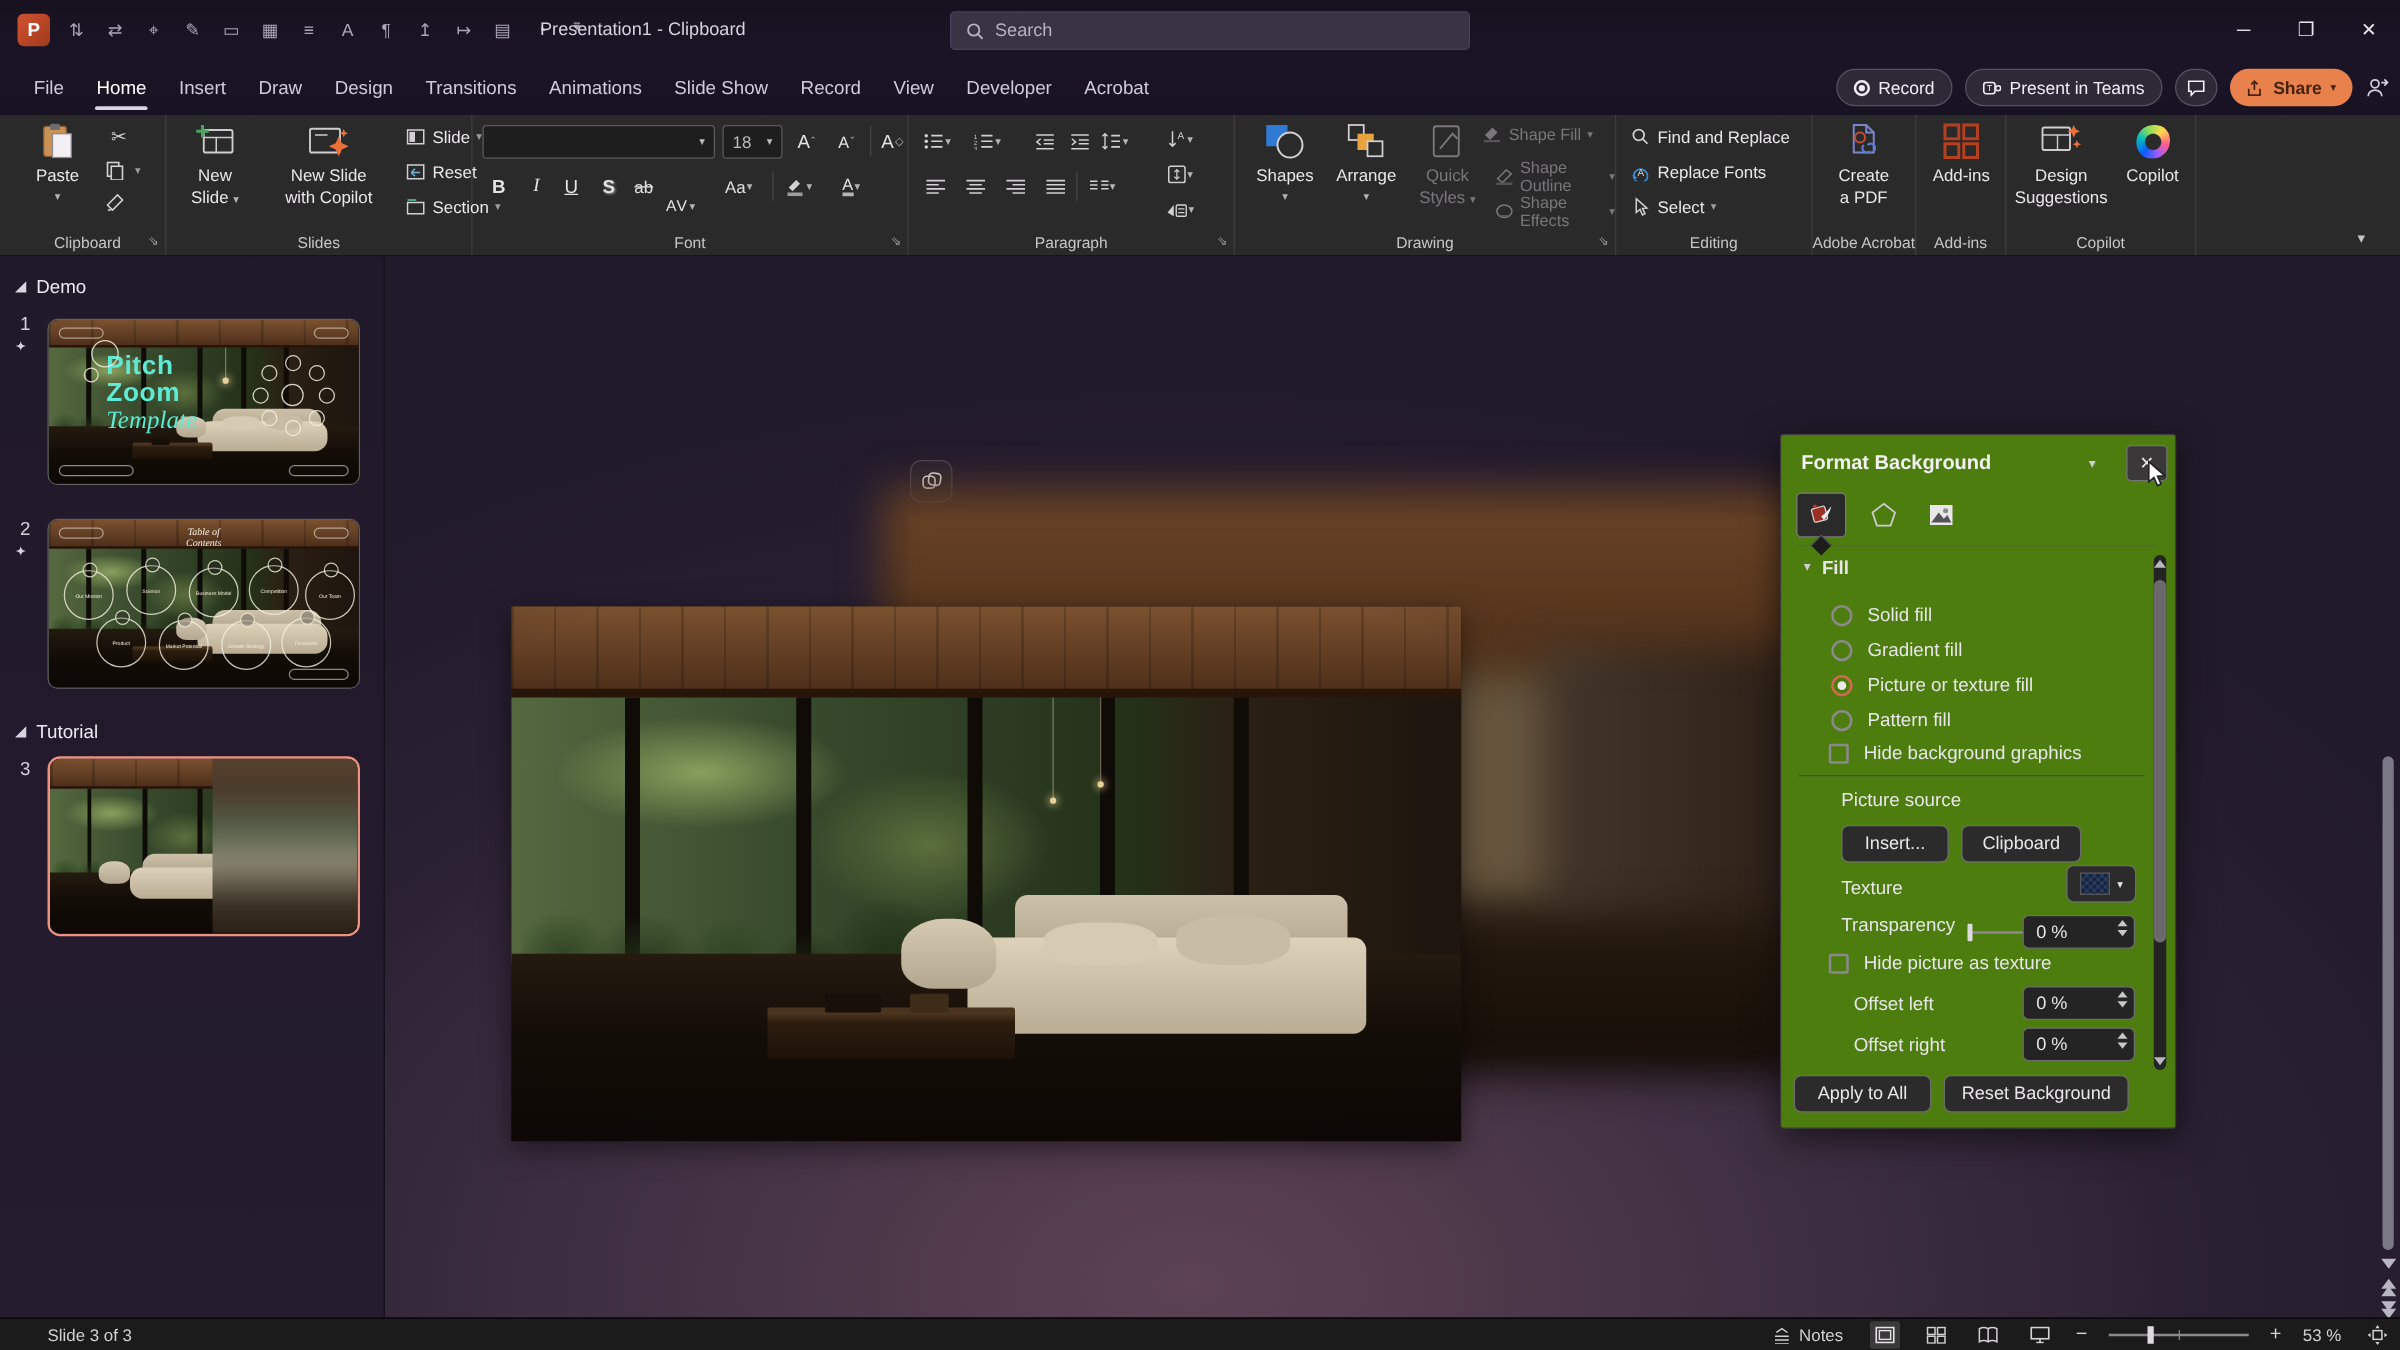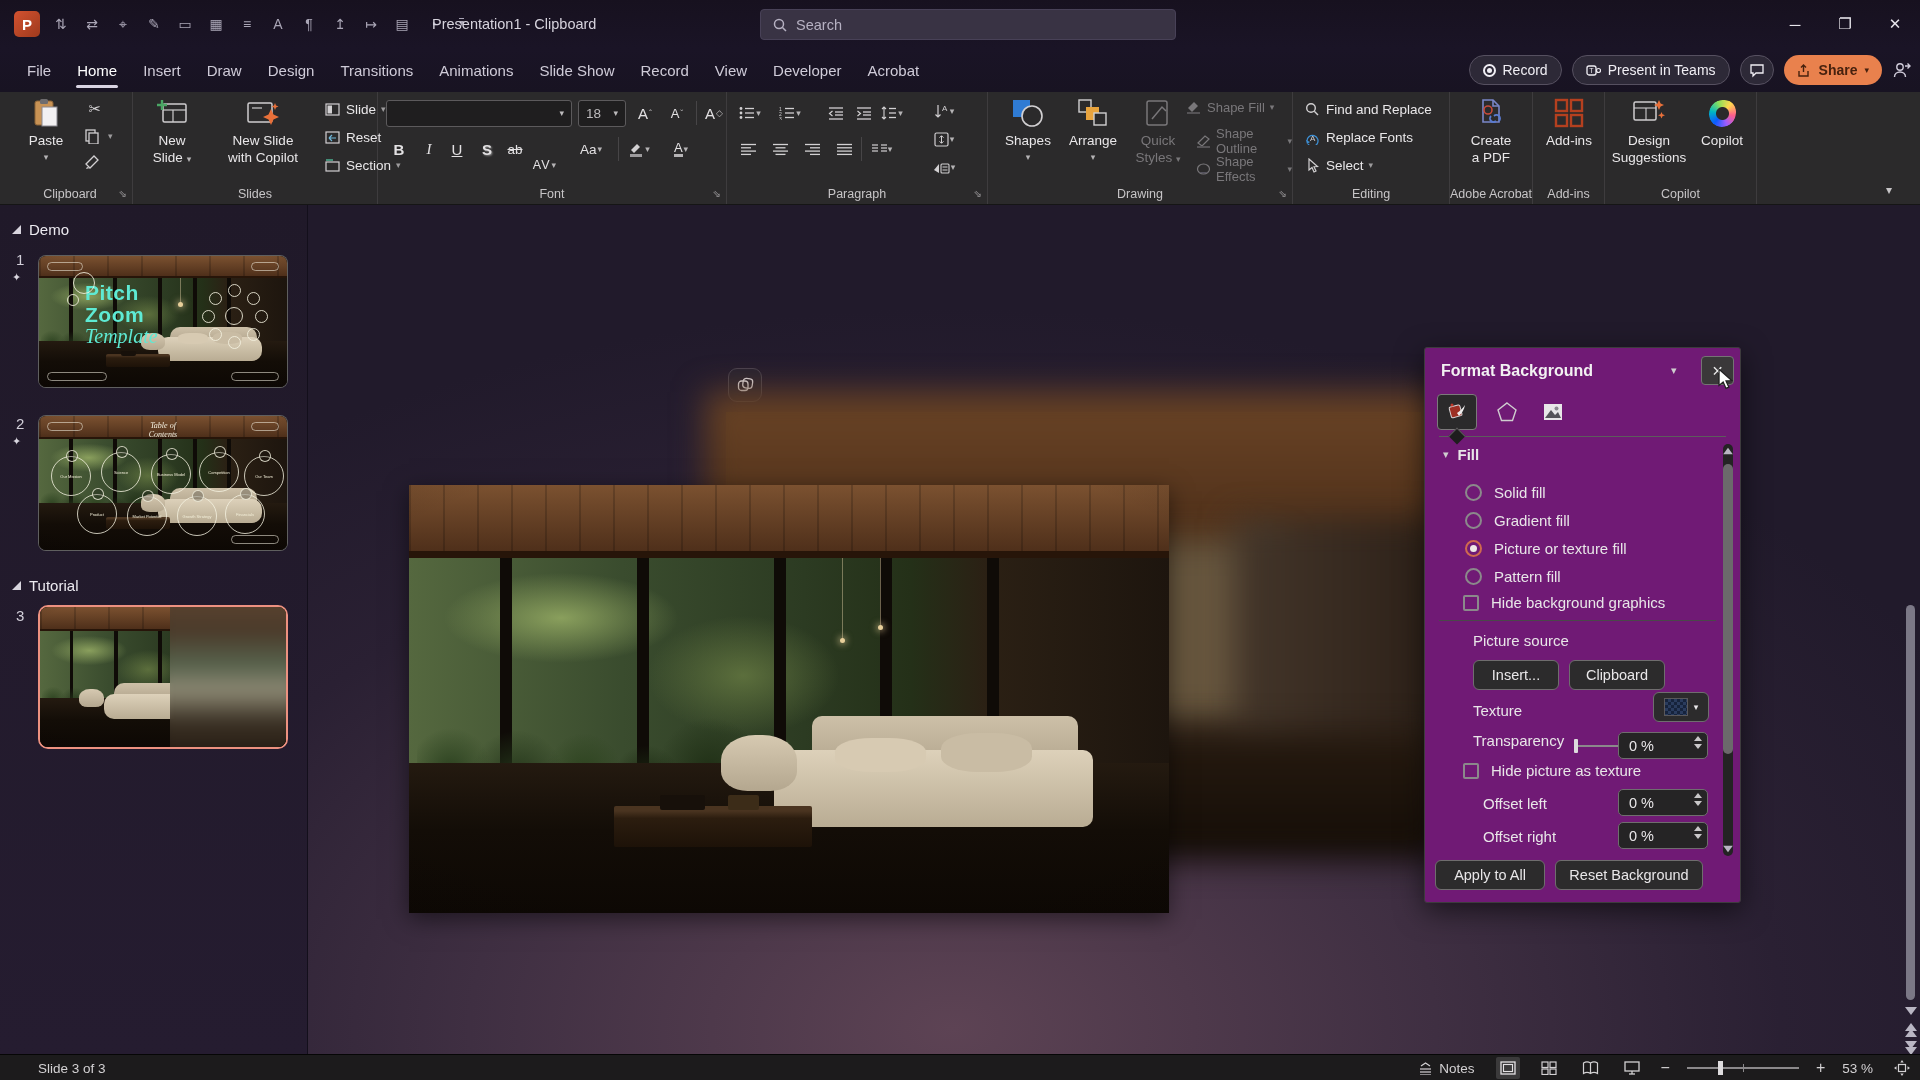--- a/index.html
+++ b/index.html
@@ -147,21 +147,21 @@
   .vsb { position:absolute; right:5px; width:9px; }
   #vsb-thumb { top:400px; height:395px; background:#7b7886; border-radius:5px; }
   .tri-up { width:0; height:0; border-left:6px solid transparent; border-right:6px solid transparent;
     border-bottom:8px solid #b9b6c3; }
   .tri-dn { width:0; height:0; border-left:6px solid transparent; border-right:6px solid transparent;
     border-top:8px solid #b9b6c3; }
   .navarr { position:absolute; right:3px; display:flex; flex-direction:column; align-items:center; gap:1px; }
 
   
   #fpane { position:absolute; left:1424px; top:347px; width:317px; height:556px;
-    background:#701a75; border:1px solid #3d3b3d; border-radius:3px;
+    background:#4d7c0f; border:1px solid #3d3b3d; border-radius:3px;
     box-shadow:0 8px 28px rgba(0,0,0,.55); z-index:50; font-size:15px; }
   #fp-title { position:absolute; left:16px; top:14px; font-size:16px; font-weight:bold; color:#f2f1f2; }
   #fp-chev { position:absolute; left:246px; top:16px; color:#cfcdcf; font-size:11px; }
   #fp-close { position:absolute; left:276px; top:8px; width:33px; height:29px; border-radius:4px;
     background:#3a3839; border:1px solid #757374; color:#ececec; font-size:14px;
     display:flex; align-items:center; justify-content:center; }
   #fp-cursor { position:absolute; left:292px; top:20px; z-index:5; }
   .fp-tab { position:absolute; top:46px; width:40px; height:36px; border-radius:4px;
     display:flex; align-items:center; justify-content:center; }
   .fp-tab.sel { background:#2b2a2b; border:1px solid #7c7a7b; }

